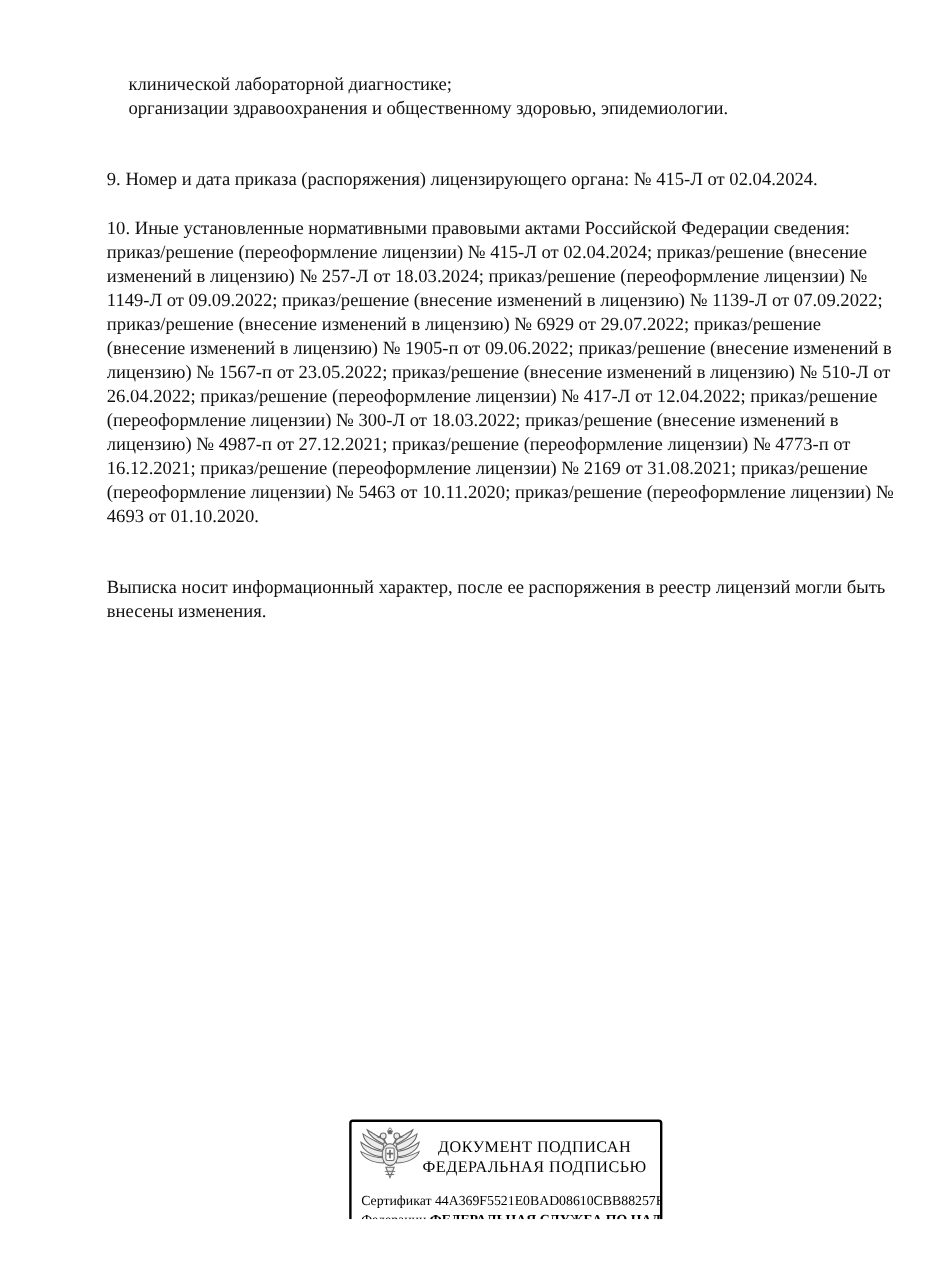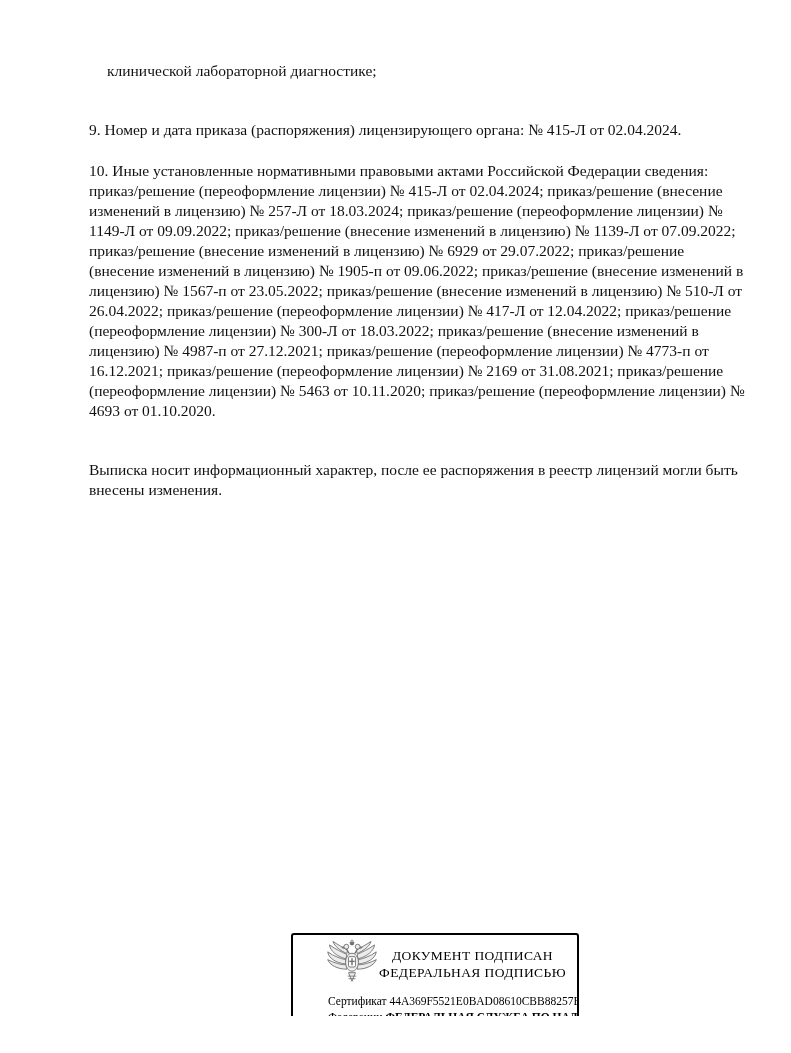--- a/index.html
+++ b/index.html
@@ -34,21 +34,20 @@
   .stamp {
     position: absolute;
     left: 291px;
     top: 933px;
     width: 257px;
     height: 103px;
     border: 2px solid #000000;
     border-radius: 3px;
     background: #ffffff;
     overflow: hidden;
-    padding-left: 27px;
   }
   .stamp-top {
     display: flex;
     align-items: center;
     padding: 3px 6px 0 6px;
   }
   .emblem {
     width: 52px;
     height: 52px;
     flex: none;
@@ -73,20 +72,21 @@
   .owner-value { font-weight: bold; }
   .validity-row { font-size: 11px; }
 </style>
 </head>
 <body>
 
 <div class="page">
 
   <div class="text-area">
     <p class="para indent-block">клинической лабораторной диагностике;</p>
+    <p class="para indent-block">организации здравоохранения и общественному здоровью, эпидемиологии.</p>
 
     <p class="para gap-sm">9. Номер и дата приказа (распоряжения) лицензирующего органа: № 415-Л от 02.04.2024.</p>
 
     <p class="para gap-md">10. Иные установленные нормативными правовыми актами Российской Федерации сведения: приказ/решение (переоформление лицензии) № 415-Л от 02.04.2024; приказ/решение (внесение изменений в лицензию) № 257-Л от 18.03.2024; приказ/решение (переоформление лицензии) № 1149-Л от 09.09.2022; приказ/решение (внесение изменений в лицензию) № 1139-Л от 07.09.2022; приказ/решение (внесение изменений в лицензию) № 6929 от 29.07.2022; приказ/решение (внесение изменений в лицензию) № 1905-п от 09.06.2022; приказ/решение (внесение изменений в лицензию) № 1567-п от 23.05.2022; приказ/решение (внесение изменений в лицензию) № 510-Л от 26.04.2022; приказ/решение (переоформление лицензии) № 417-Л от 12.04.2022; приказ/решение (переоформление лицензии) № 300-Л от 18.03.2022; приказ/решение (внесение изменений в лицензию) № 4987-п от 27.12.2021; приказ/решение (переоформление лицензии) № 4773-п от 16.12.2021; приказ/решение (переоформление лицензии) № 2169 от 31.08.2021; приказ/решение (переоформление лицензии) № 5463 от 10.11.2020; приказ/решение (переоформление лицензии) № 4693 от 01.10.2020.</p>
 
     <p class="para gap-sm">Выписка носит информационный характер, после ее распоряжения в реестр лицензий могли быть внесены изменения.</p>
   </div>
 
   <div class="stamp">
     <div class="stamp-top">

